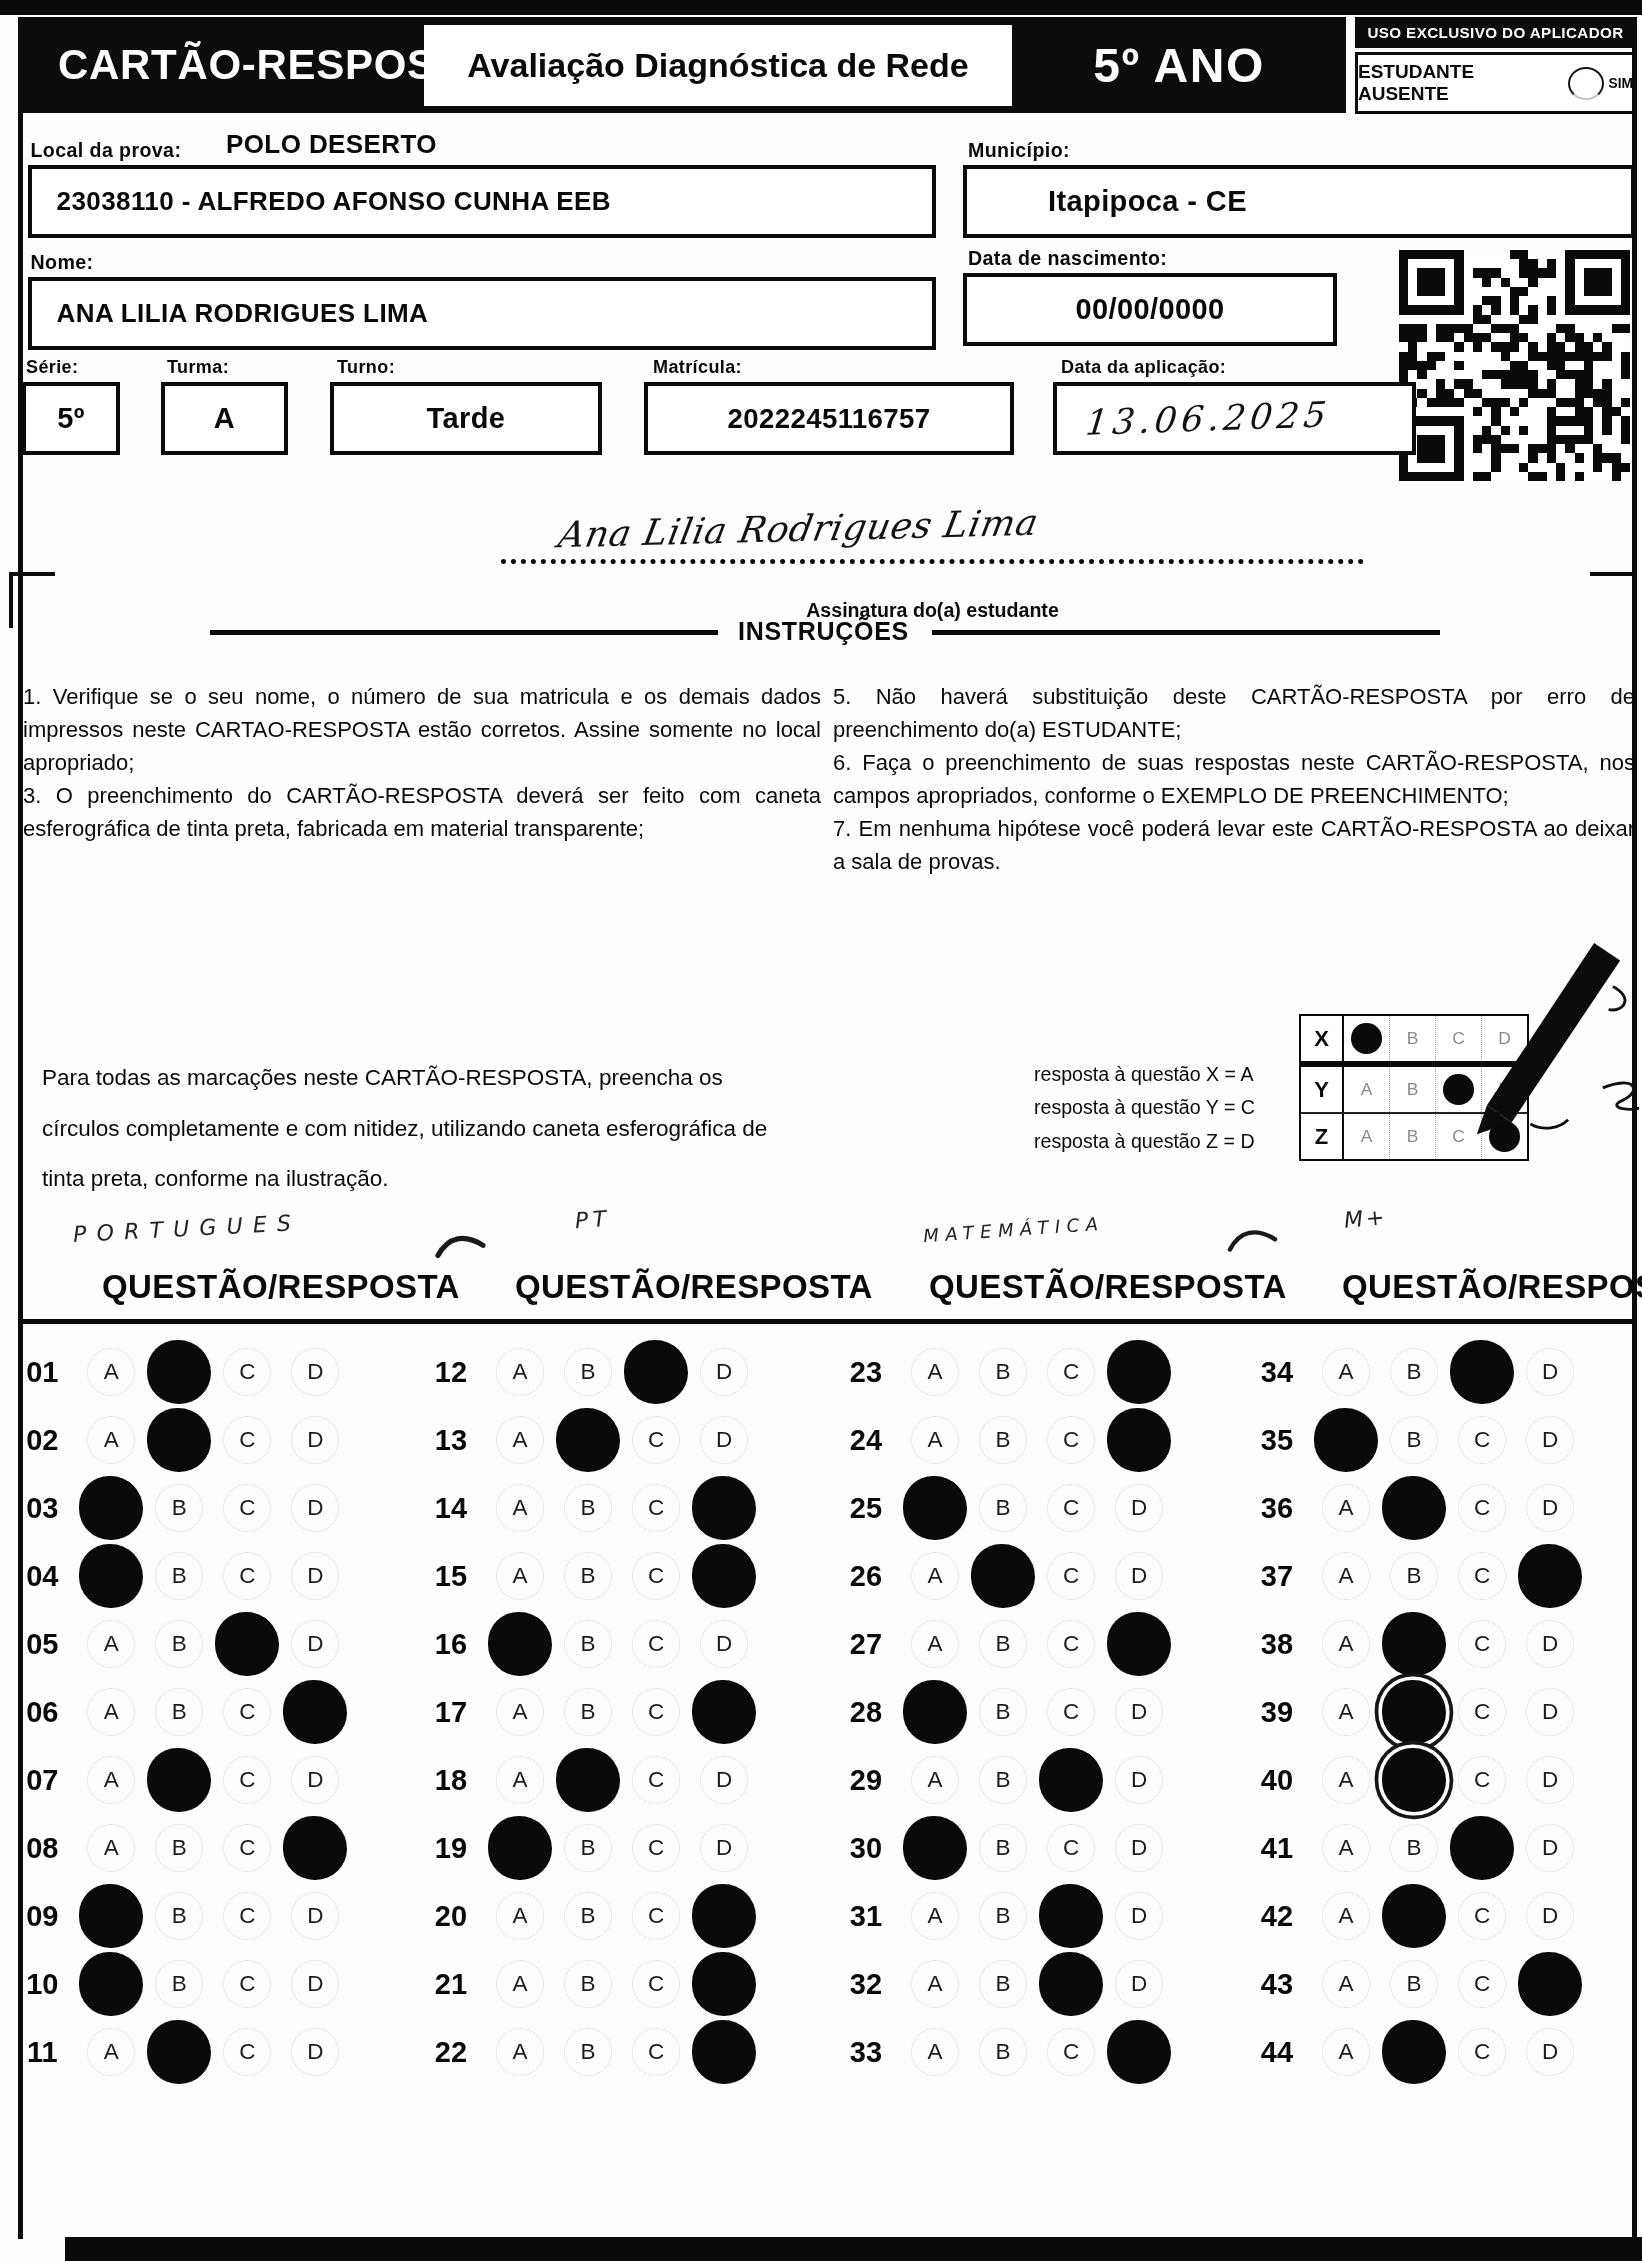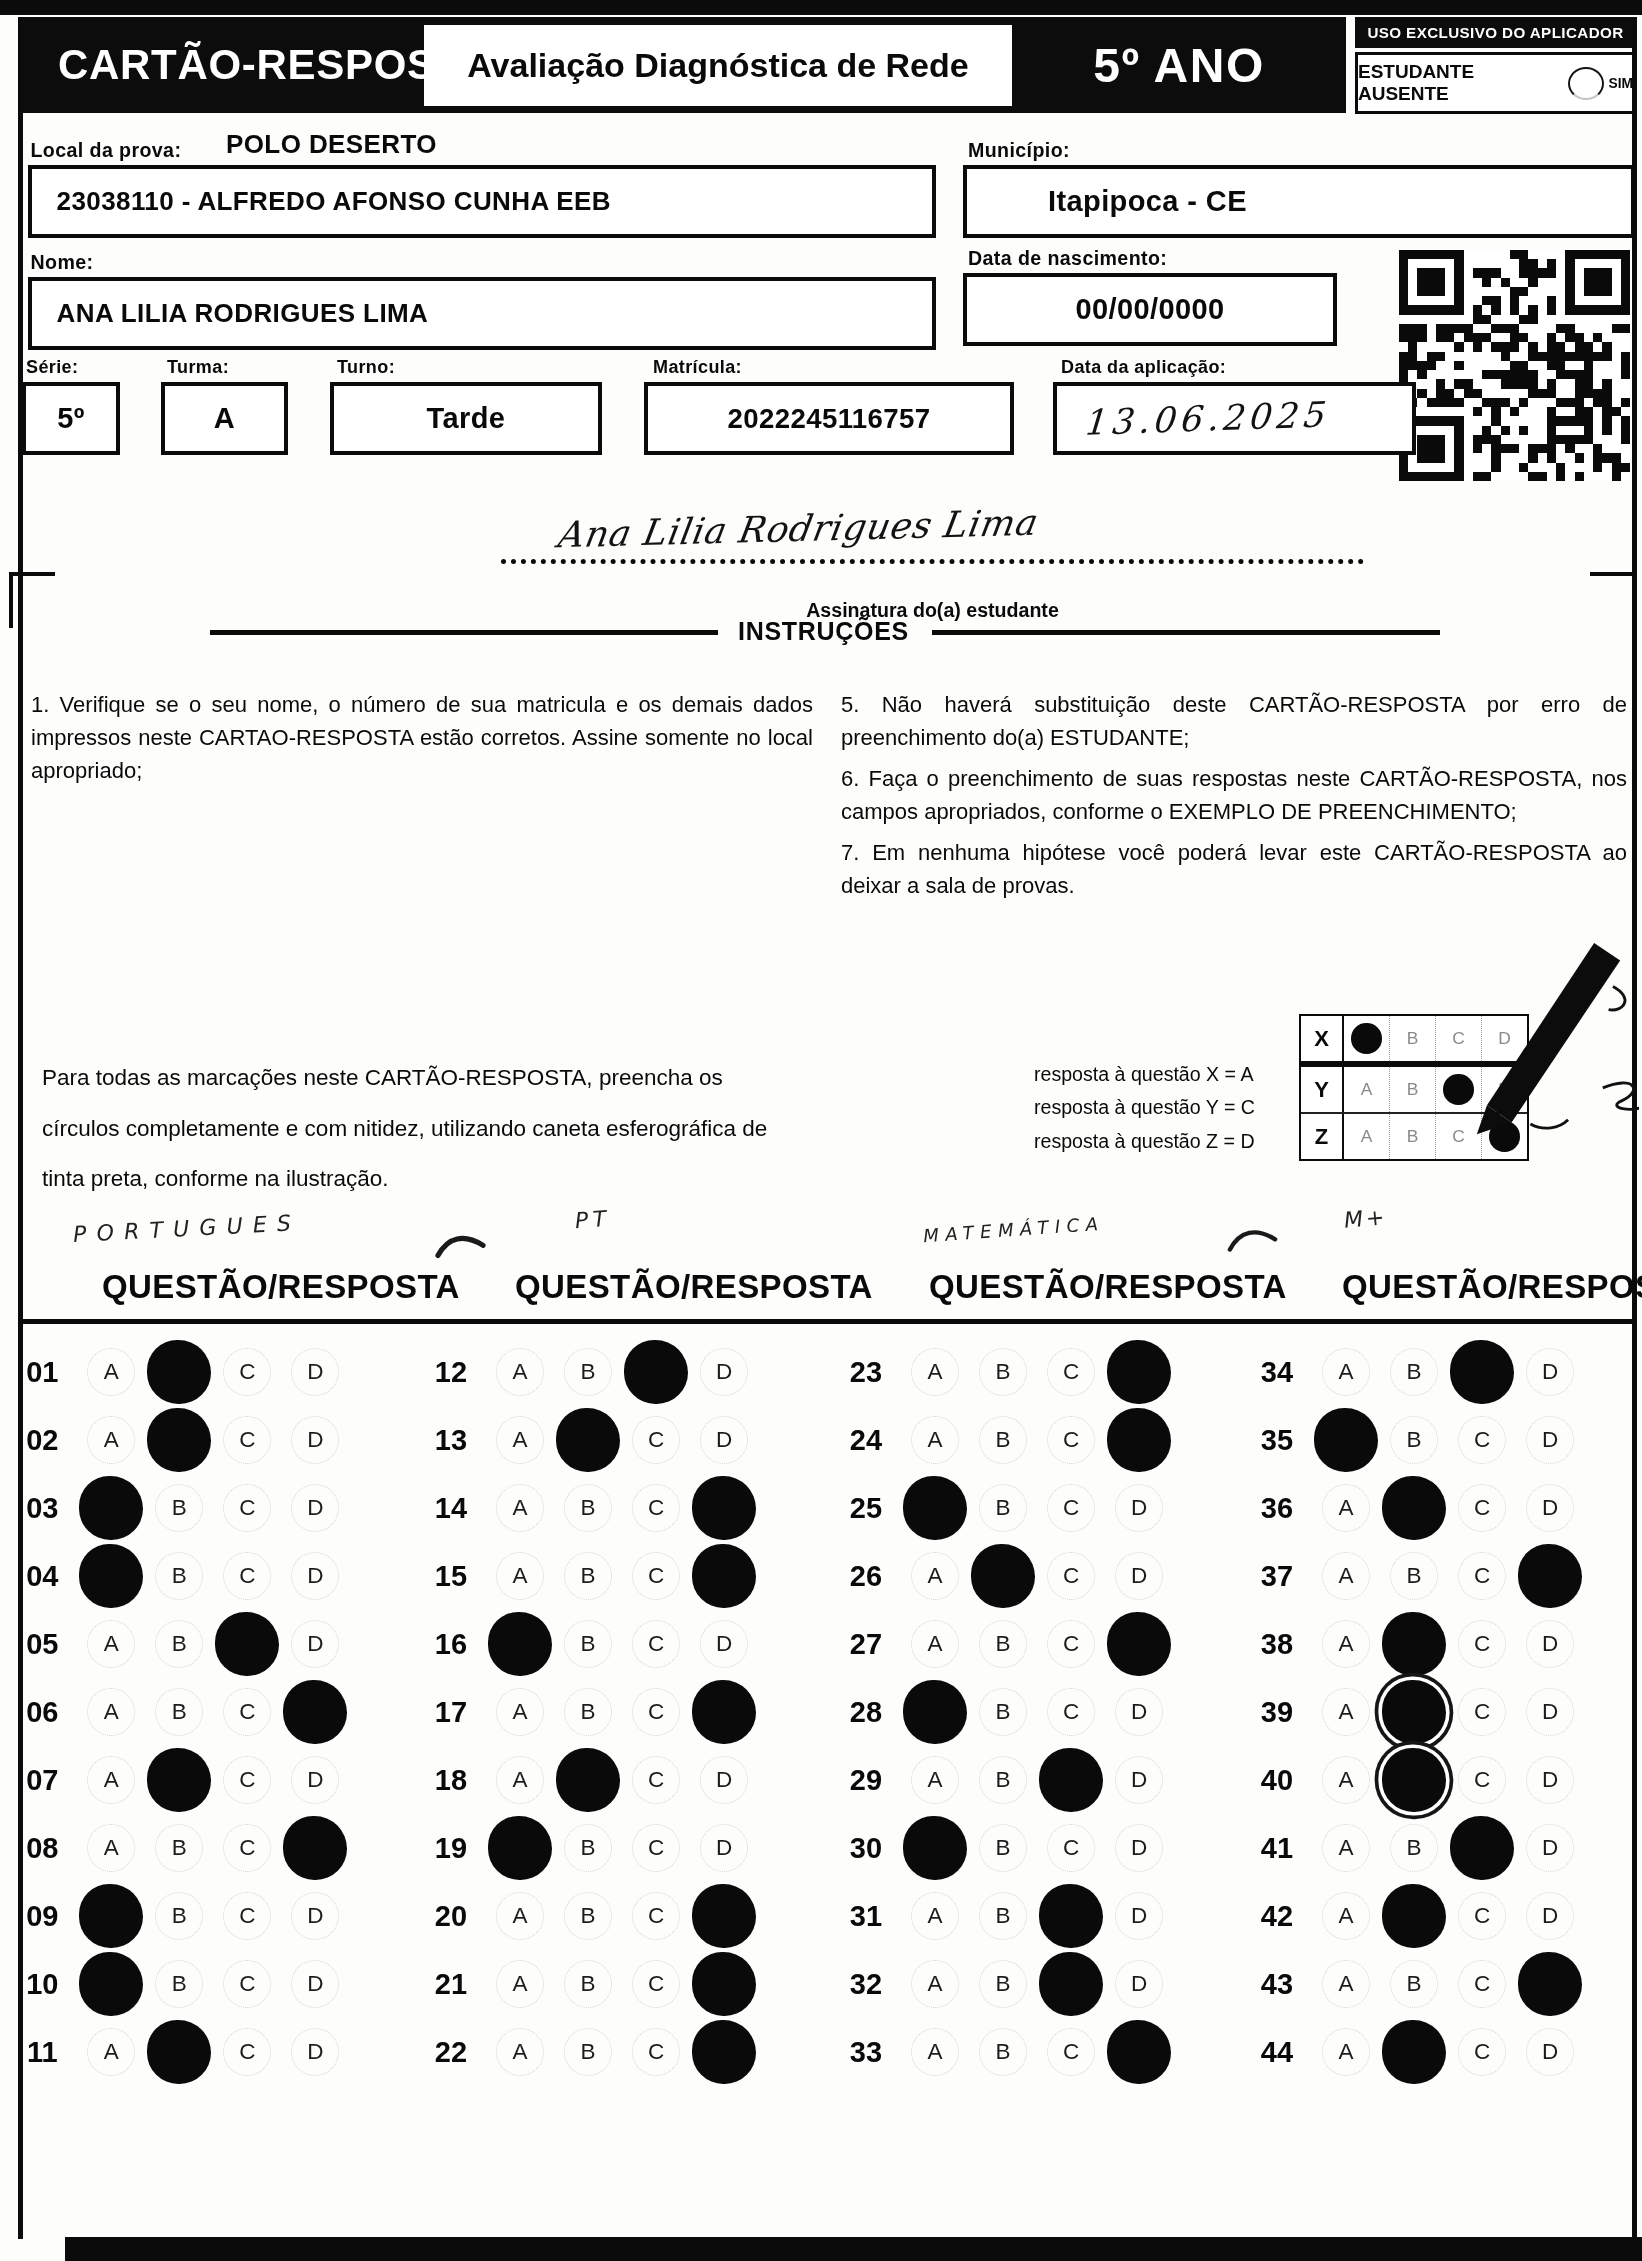--- a/index.html
+++ b/index.html
@@ -21,21 +21,21 @@
   .uso{background:#0c0c0c;color:#fff;font-size:15.2px;font-weight:bold;display:flex;align-items:center;justify-content:center;letter-spacing:0.4px;}
   .ausente-box{border:3.6px solid #0b0b0b;background:#fff;display:flex;align-items:center;justify-content:center;box-sizing:border-box;}
   .ausente-box .t{font-size:19px;font-weight:bold;}
   .ausente-box .sim{font-size:13.8px;font-weight:bold;margin-left:1.5px;}
   .circle-mark{display:inline-block;width:33px;height:29px;border:2.2px solid #141414;border-radius:50%;margin:0 2.9px 0 5.8px;border-bottom-color:rgba(20,20,20,.25);}
   .hand{font-family:"DejaVu Serif", serif;font-style:italic;color:#131313;}
   .sig-line{border-bottom:5.1px dotted #0b0b0b;}
   .corner-l{border-top:4.4px solid #0b0b0b;border-left:4.4px solid #0b0b0b;}
   .corner-r{border-top:4.4px solid #0b0b0b;border-right:4.4px solid #0b0b0b;}
   .instr-title{font-size:25px;font-weight:bold;letter-spacing:0.7px;}
-  .instr-col p{margin:8px;font-size:22px;line-height:1.5;text-align:justify;}
+  .instr-col p{margin:0;font-size:22px;line-height:1.5;text-align:justify;}
   .note-line{font-size:22.5px;line-height:2.25;}
   .legend p{margin:0;font-size:19.6px;line-height:1.7;}
   .qr-header{font-size:33px;font-weight:bold;text-align:center;letter-spacing:0.4px;}
   .ans-col{position:absolute;width:348px;}
   .ans-row{height:68px;display:flex;align-items:center;}
   .qnum{width:70px;text-align:center;font-size:29px;font-weight:bold;}
   .slot{width:68px;display:flex;align-items:center;justify-content:center;}
   .opt{width:46px;height:46px;border:1.5px dotted rgba(0,0,0,.18);border-radius:50%;display:flex;align-items:center;justify-content:center;font-size:22.5px;color:#1c1c1c;}
   .bubble{width:64px;height:64px;background:#0a0a0a;border-radius:48% 52% 50% 50%;}
   .bubble.ring{box-shadow:0 0 0 3.6px #fff,0 0 0 7.3px #161616;}
@@ -437,20 +437,21 @@
 
 <div class="abs corner-l" style="left:8.7px;top:572px;width:42px;height:52px;"></div>
 <div class="abs corner-r" style="left:1590px;top:572px;width:42px;height:52px;"></div>
 
 <div class="abs bar" style="left:210px;top:630px;width:508px;height:5.1px;"></div>
 <div class="abs instr-title" style="left:729px;top:617px;width:189px;text-align:center;">INSTRUÇÕES</div>
 <div class="abs bar" style="left:932px;top:630px;width:508px;height:5.1px;"></div>
 
 <div class="abs instr-col" id="instr-left" style="left:23px;top:680px;width:798px;">
     <p>1. Verifique se o seu nome, o número de sua matricula e os demais dados impressos neste CARTAO-RESPOSTA estão corretos. Assine somente no local apropriado;</p>
+    <p>3. O preenchimento do CARTÃO-RESPOSTA deverá ser feito com caneta esferográfica de tinta preta, fabricada em material transparente;</p>
   </div>
 <div class="abs instr-col" id="instr-right" style="left:833px;top:680px;width:802px;">
     <p>5. Não haverá substituição deste CARTÃO-RESPOSTA por erro de preenchimento do(a) ESTUDANTE;</p>
     <p>6. Faça o preenchimento de suas respostas neste CARTÃO-RESPOSTA, nos campos apropriados, conforme o EXEMPLO DE PREENCHIMENTO;</p>
     <p>7. Em nenhuma hipótese você poderá levar este CARTÃO-RESPOSTA ao deixar a sala de provas.</p>
   </div>
 
 <div class="abs" id="note" style="left:42px;top:1053px;width:871px;">
     <div class="note-line">Para todas as marcações neste CARTÃO-RESPOSTA, preencha os</div>
     <div class="note-line">círculos completamente e com nitidez, utilizando caneta esferográfica de</div>

